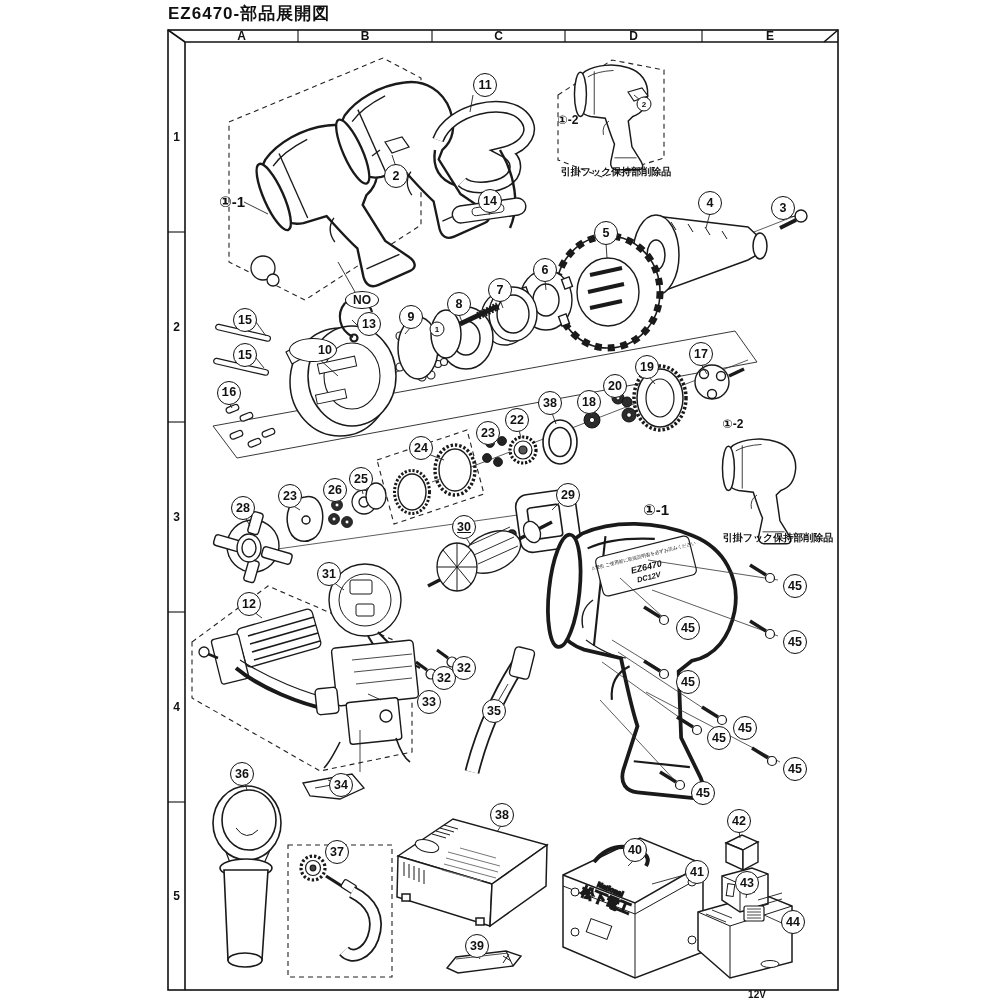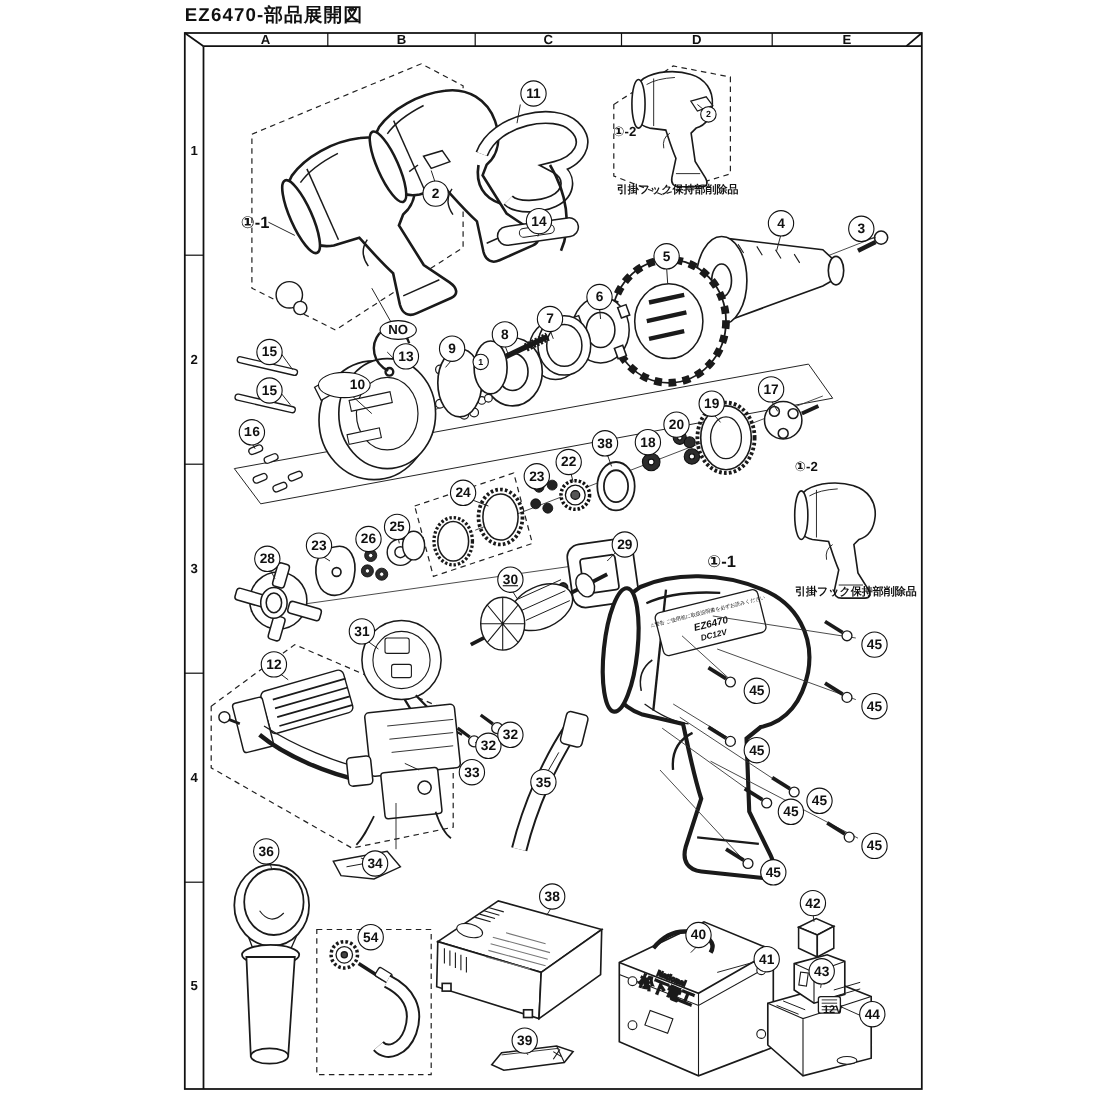--- a/index.html
+++ b/index.html
@@ -545,32 +545,32 @@
       <div class="callout" style="left: 494px; top: 711px;">35</div>
       <div class="callout" style="left: 242px; top: 774px;">36</div>
       <div class="callout" style="left: 795px; top: 586px;">45</div>
       <div class="callout" style="left: 688px; top: 628px;">45</div>
       <div class="callout" style="left: 795px; top: 642px;">45</div>
       <div class="callout" style="left: 688px; top: 682px;">45</div>
       <div class="callout" style="left: 745px; top: 728px;">45</div>
       <div class="callout" style="left: 719px; top: 738px;">45</div>
       <div class="callout" style="left: 795px; top: 769px;">45</div>
       <div class="callout" style="left: 703px; top: 793px;">45</div>
-      <div class="callout" style="left: 337px; top: 852px;">54</div>
+      <div class="callout" style="left: 337px; top: 852px;">37</div>
       <div class="callout" style="left: 502px; top: 815px;">38</div>
       <div class="callout" style="left: 477px; top: 946px;">39</div>
       <div class="callout" style="left: 635px; top: 850px;">40</div>
       <div class="callout" style="left: 697px; top: 872px;">41</div>
       <div class="callout" style="left: 739px; top: 821px;">42</div>
       <div class="callout" style="left: 747px; top: 883px;">43</div>
       <div class="callout" style="left: 793px; top: 922px;">44</div>
     </div>
   <div id="labels">
       <div class="lbl big" style="left: 232px; top: 202px;">①-1</div>
       <div class="lbl badge" style="left: 362px; top: 300px;">NO</div>
       <div class="lbl mid" style="left: 568px; top: 120px;">①-2</div>
       <div class="lbl cap" style="left: 616px; top: 172px;">引掛フック保持部削除品</div>
       <div class="lbl mid" style="left: 733px; top: 424px;">①-2</div>
       <div class="lbl cap" style="left: 778px; top: 538px;">引掛フック保持部削除品</div>
       <div class="lbl big" style="left: 656px; top: 510px;">①-1</div>
-      <div class="lbl v" style="left: 757px; top: 918px;">12V</div>
+      <div class="lbl v" style="left: 757px; top: 994px;">12V</div>
     </div>
 </div>
 
 </body></html>

